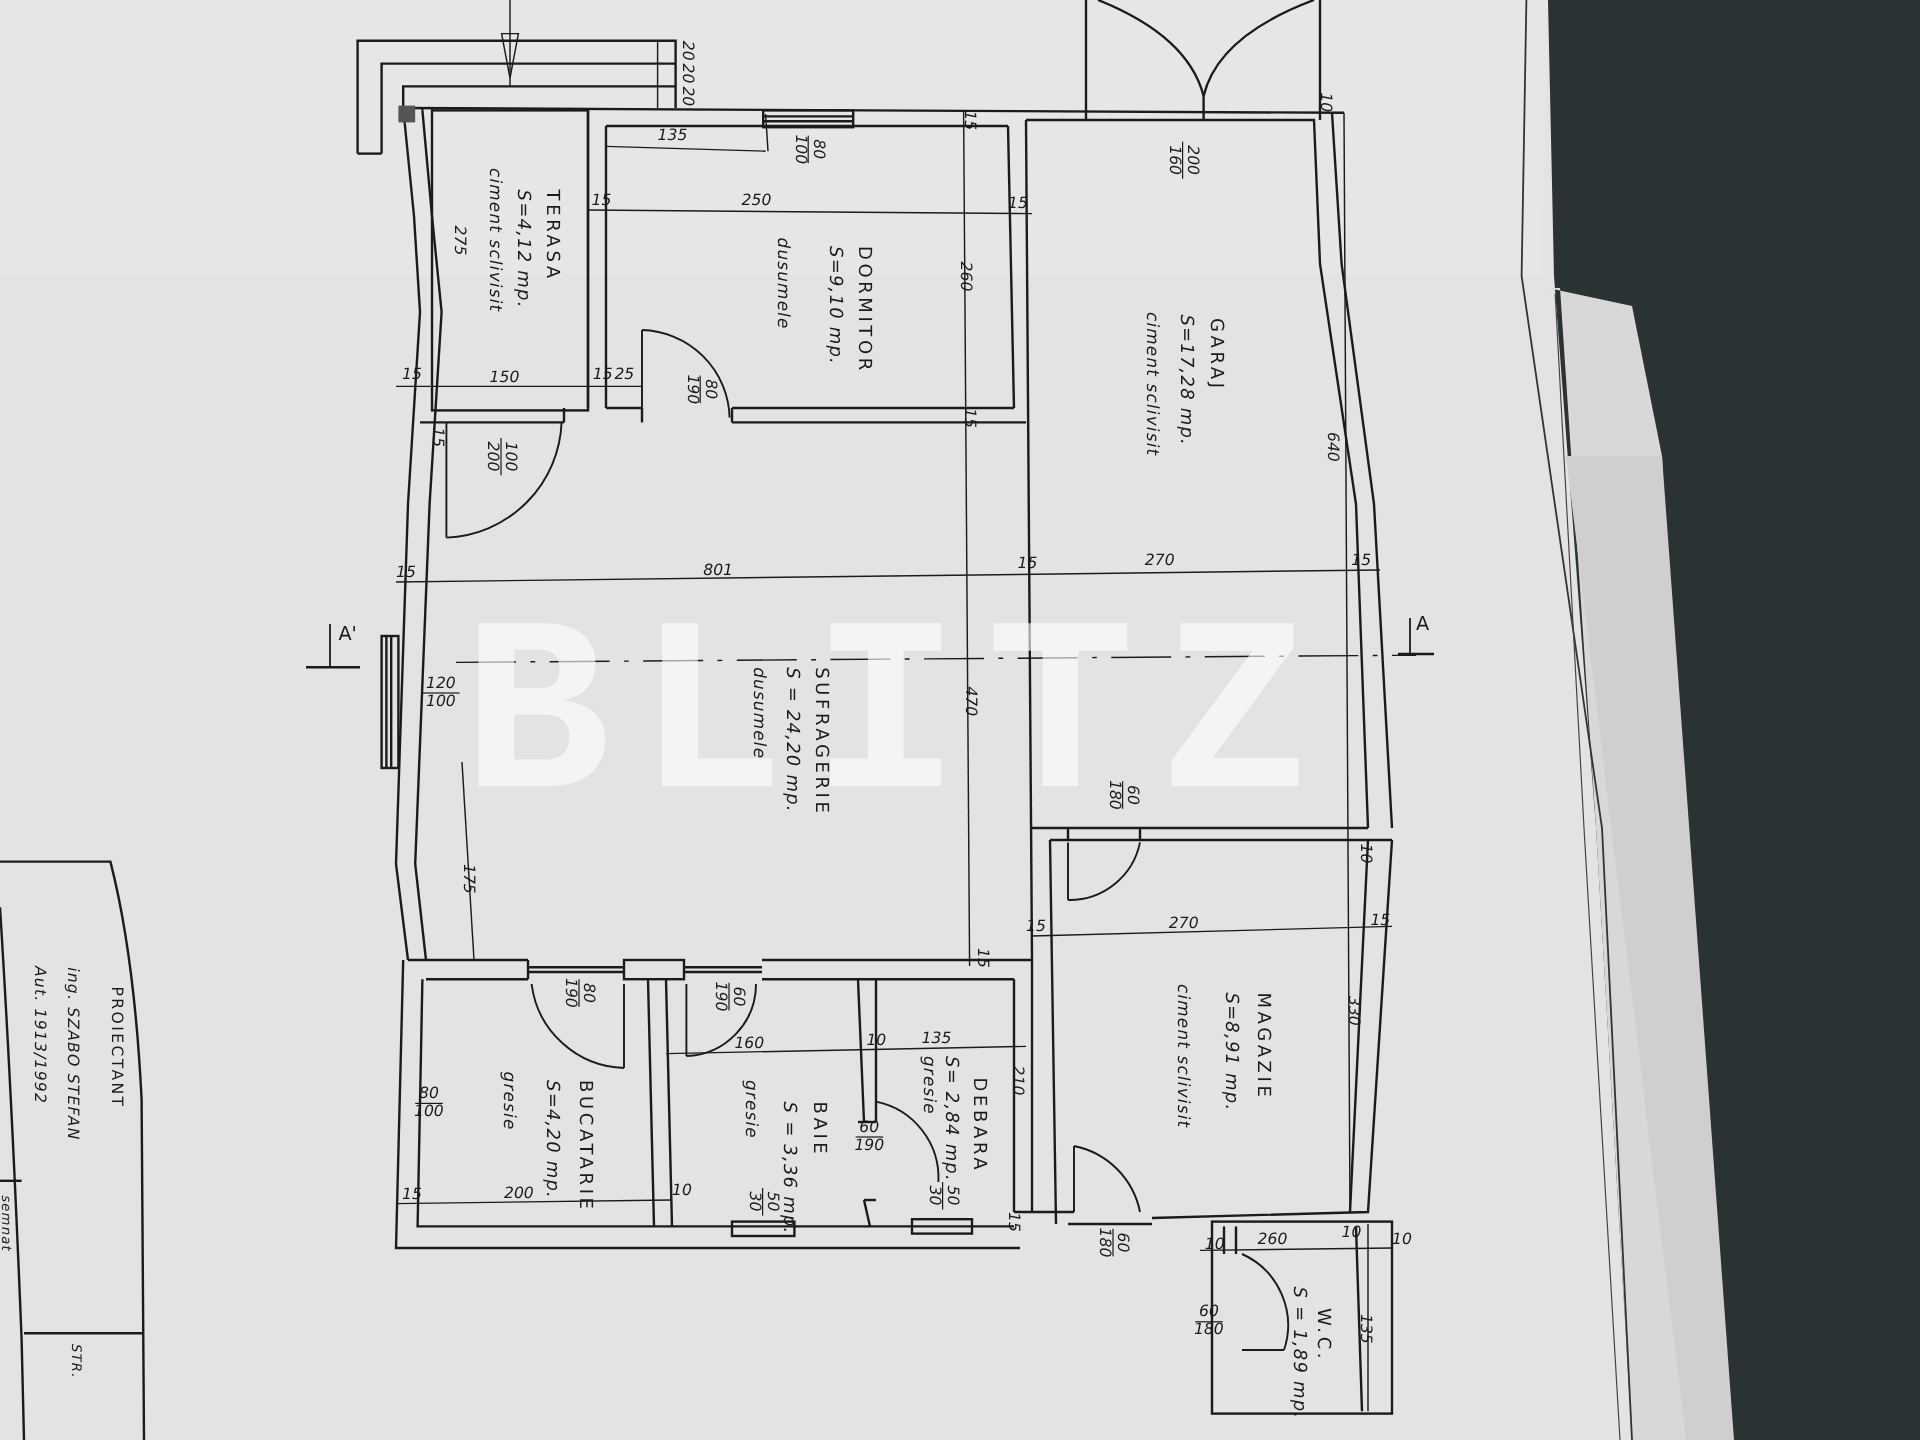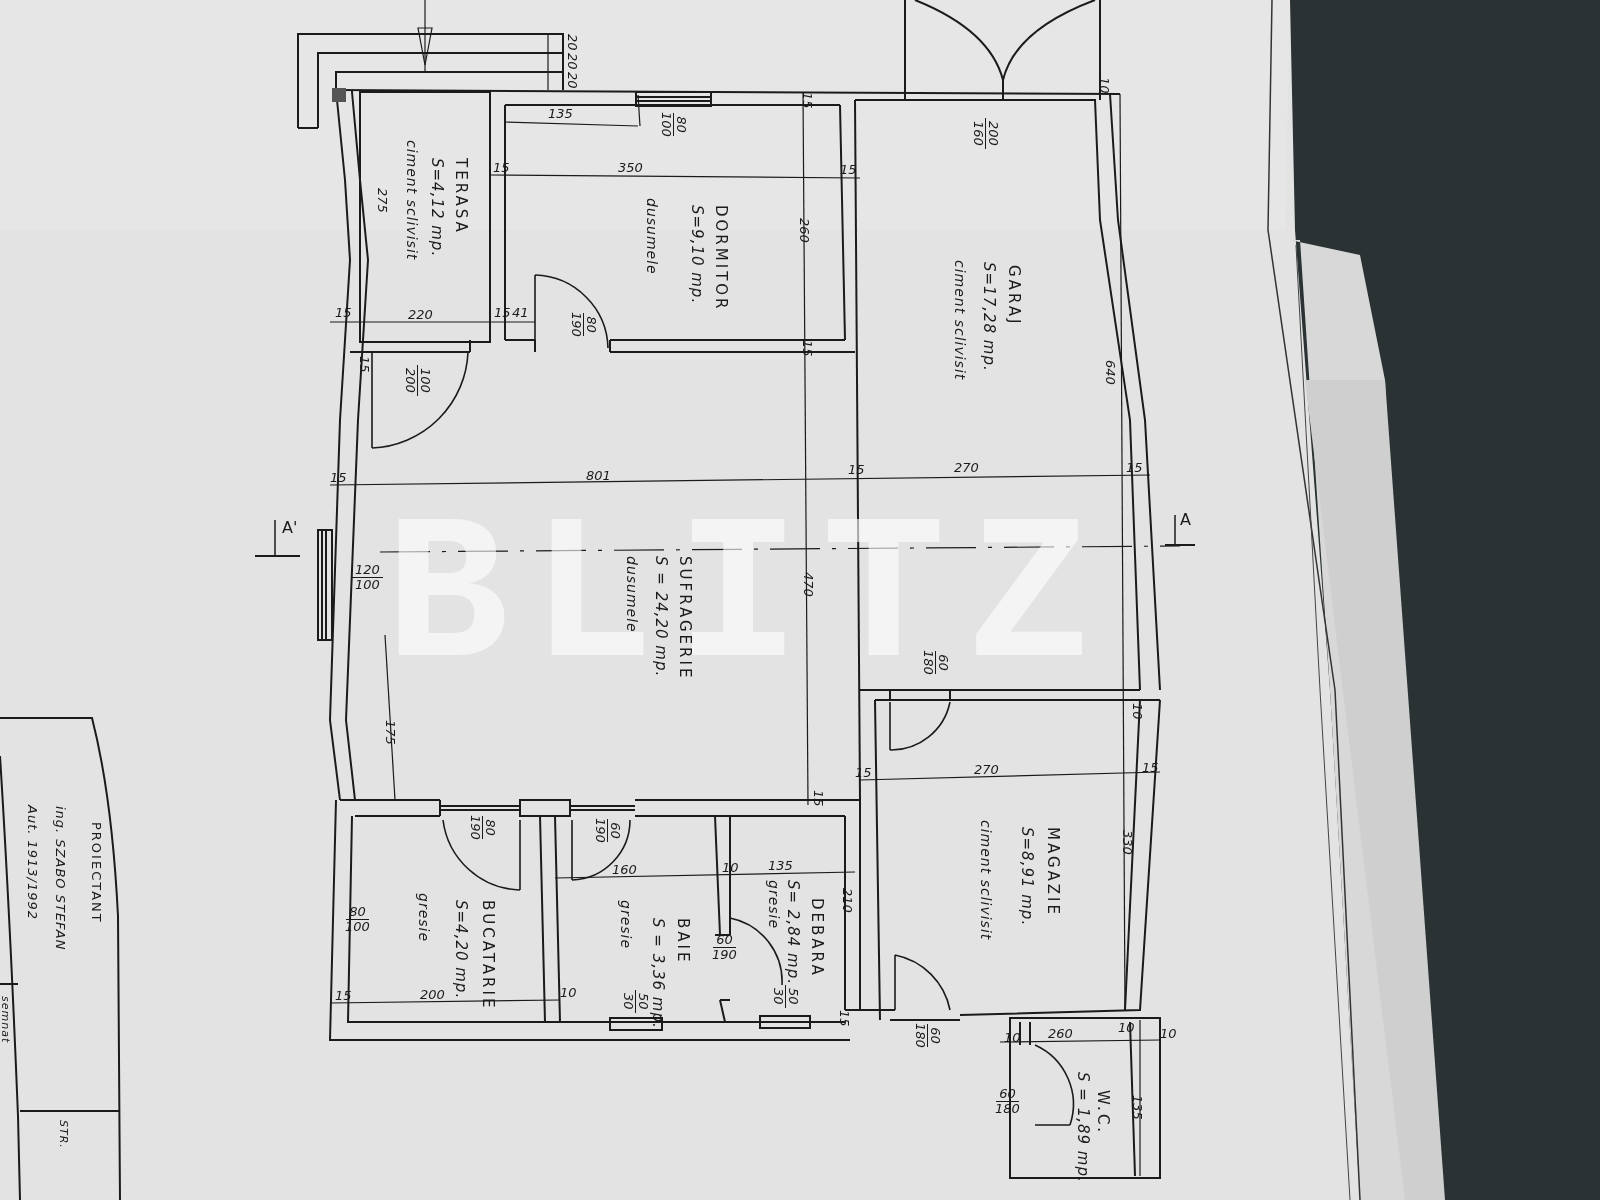--- a/index.html
+++ b/index.html
@@ -200,27 +200,27 @@
   <div class="lbl rot room-floor" style="left:634px;top:900px;">gresie</div>
 
   <div class="lbl rot room-name" style="left:826px;top:898px;">DEBARA</div>
   <div class="lbl rot room-area" style="left:802px;top:880px;">S= 2,84 mp.</div>
   <div class="lbl rot room-floor" style="left:782px;top:880px;">gresie</div>
 
   <div class="lbl rot room-name" style="left:1112px;top:1090px;">W.C.</div>
   <div class="lbl rot room-area" style="left:1092px;top:1072px;">S = 1,89 mp.</div>
 
   <div class="lbl dim" style="left:548px;top:106px;">135</div>
-  <div class="lbl dim" style="left:618px;top:160px;">350</div>
+  <div class="lbl dim" style="left:618px;top:160px;">250</div>
   <div class="lbl dim" style="left:493px;top:160px;">15</div>
   <div class="lbl dim" style="left:840px;top:162px;">15</div>
-  <div class="lbl dim" style="left:408px;top:307px;">220</div>
+  <div class="lbl dim" style="left:408px;top:307px;">150</div>
   <div class="lbl dim" style="left:335px;top:305px;">15</div>
   <div class="lbl dim" style="left:494px;top:305px;">15</div>
-  <div class="lbl dim" style="left:512px;top:305px;">41</div>
+  <div class="lbl dim" style="left:512px;top:305px;">25</div>
   <div class="lbl dim" style="left:586px;top:468px;">801</div>
   <div class="lbl dim" style="left:330px;top:470px;">15</div>
   <div class="lbl dim" style="left:848px;top:462px;">15</div>
   <div class="lbl dim" style="left:954px;top:460px;">270</div>
   <div class="lbl dim" style="left:1126px;top:460px;">15</div>
   <div class="lbl dim" style="left:855px;top:765px;">15</div>
   <div class="lbl dim" style="left:974px;top:762px;">270</div>
   <div class="lbl dim" style="left:1142px;top:760px;">15</div>
   <div class="lbl dim" style="left:612px;top:862px;">160</div>
   <div class="lbl dim" style="left:722px;top:860px;">10</div>

